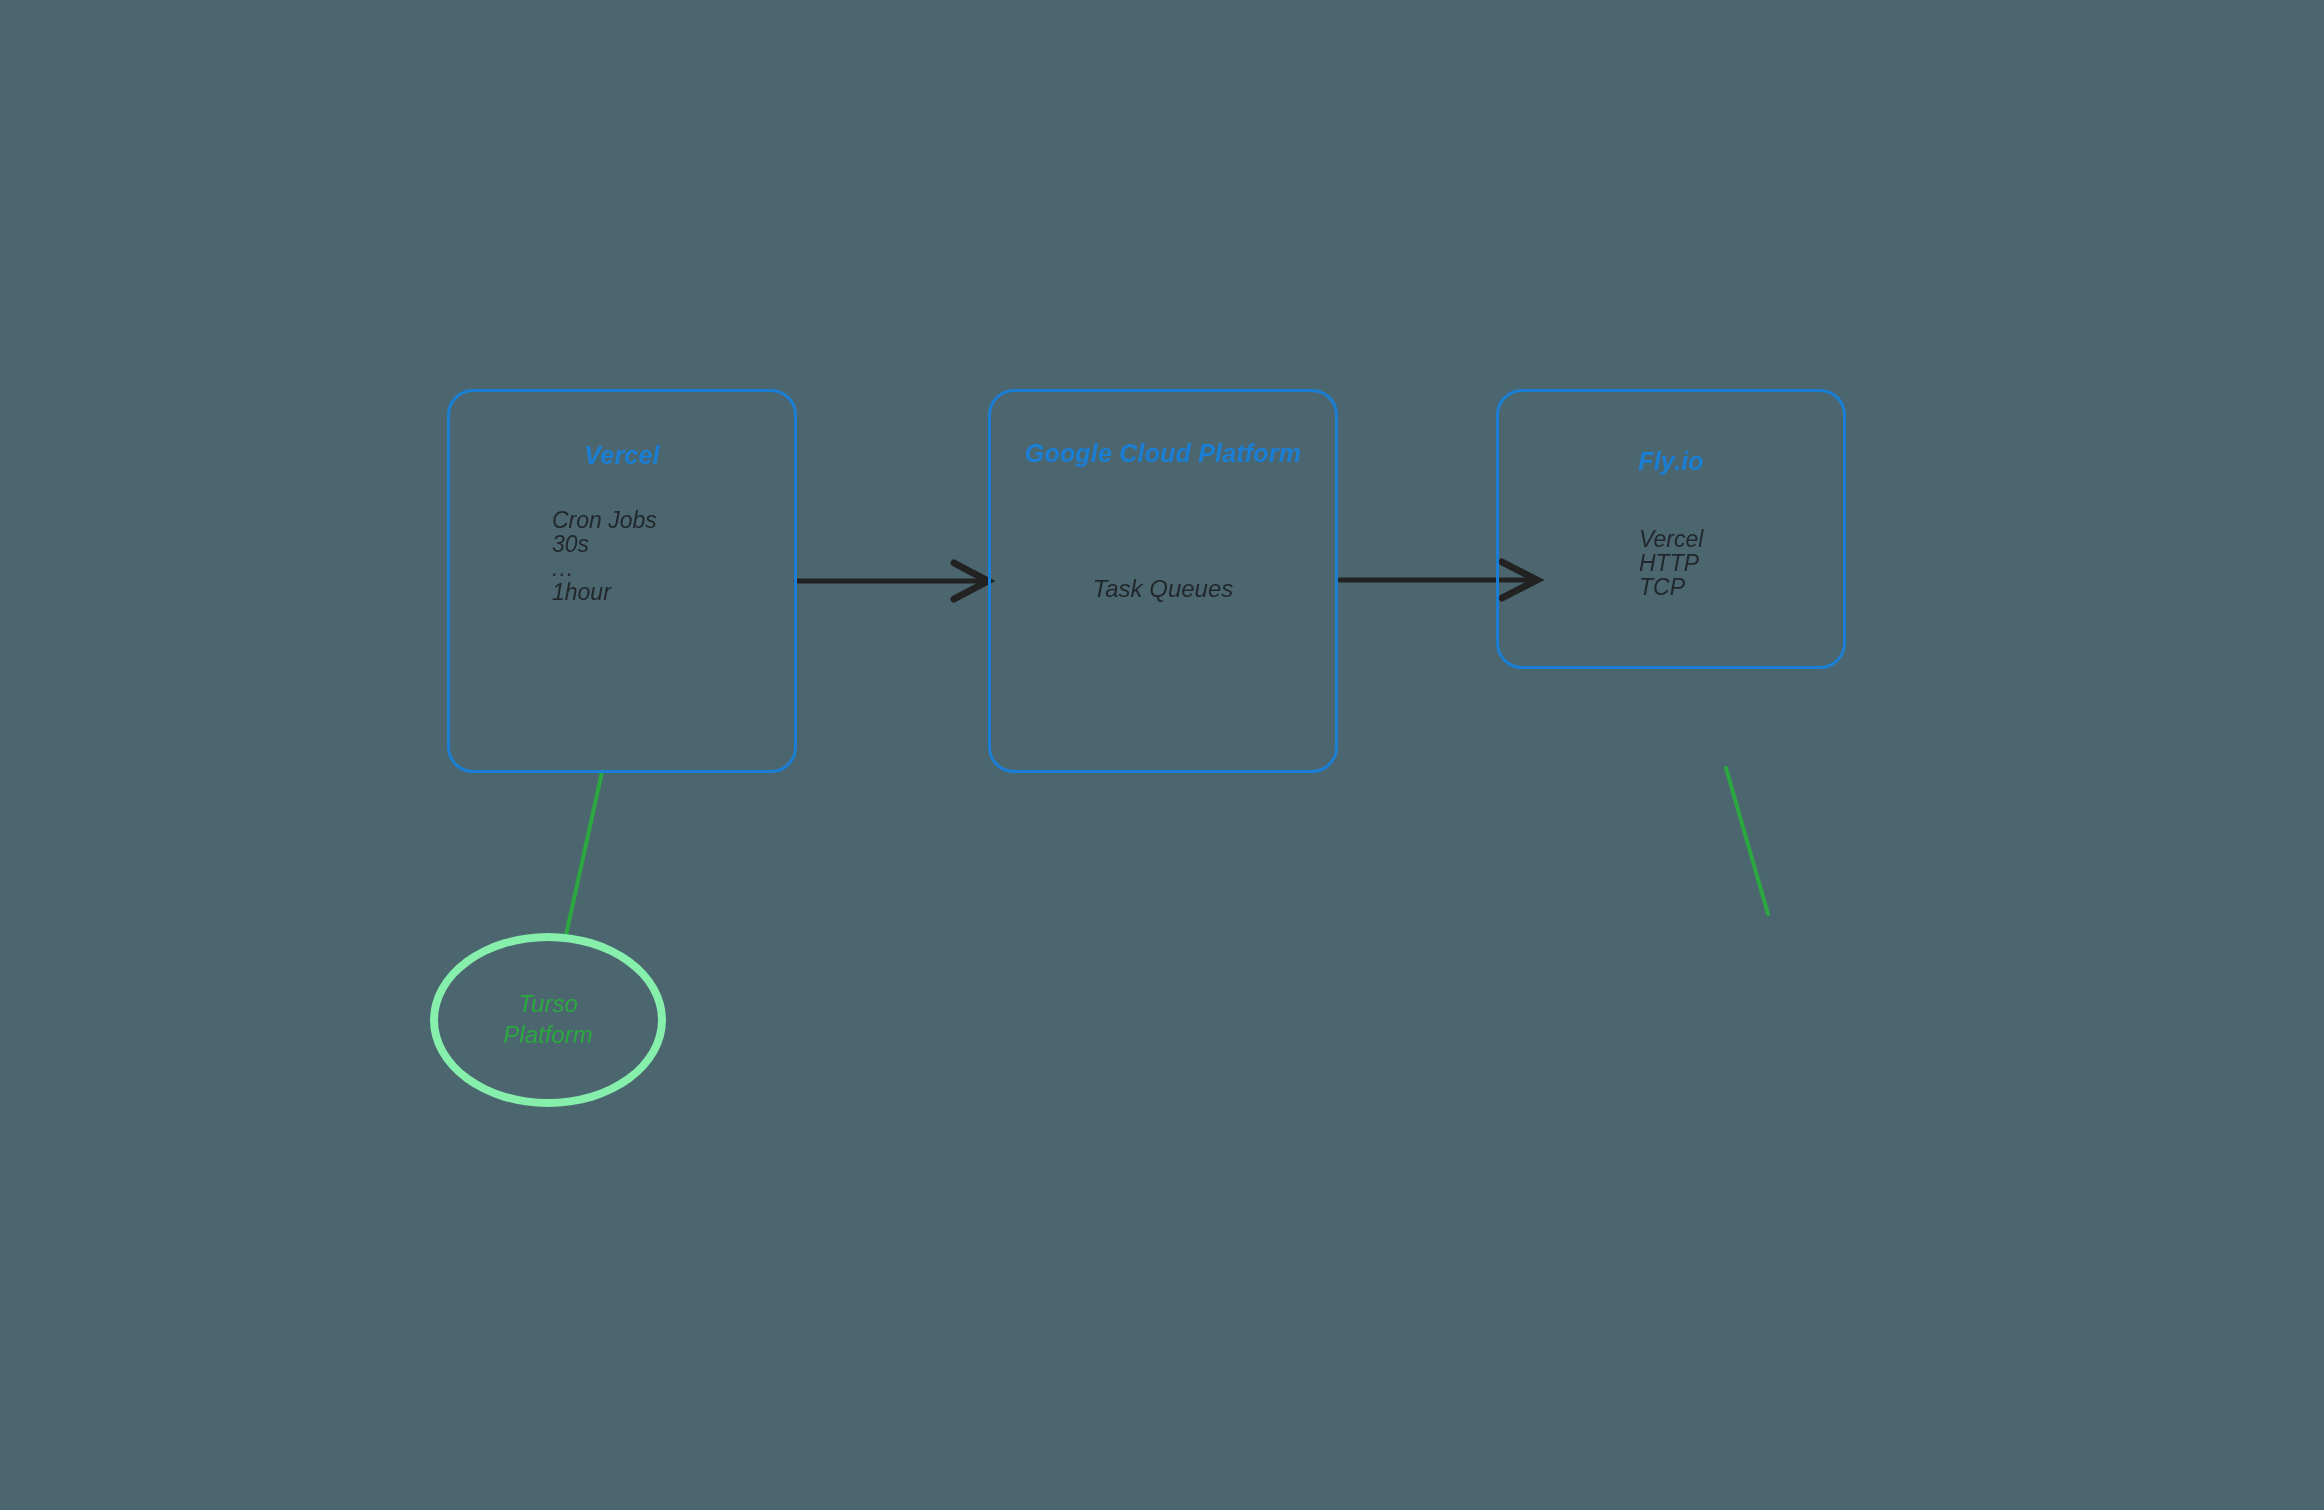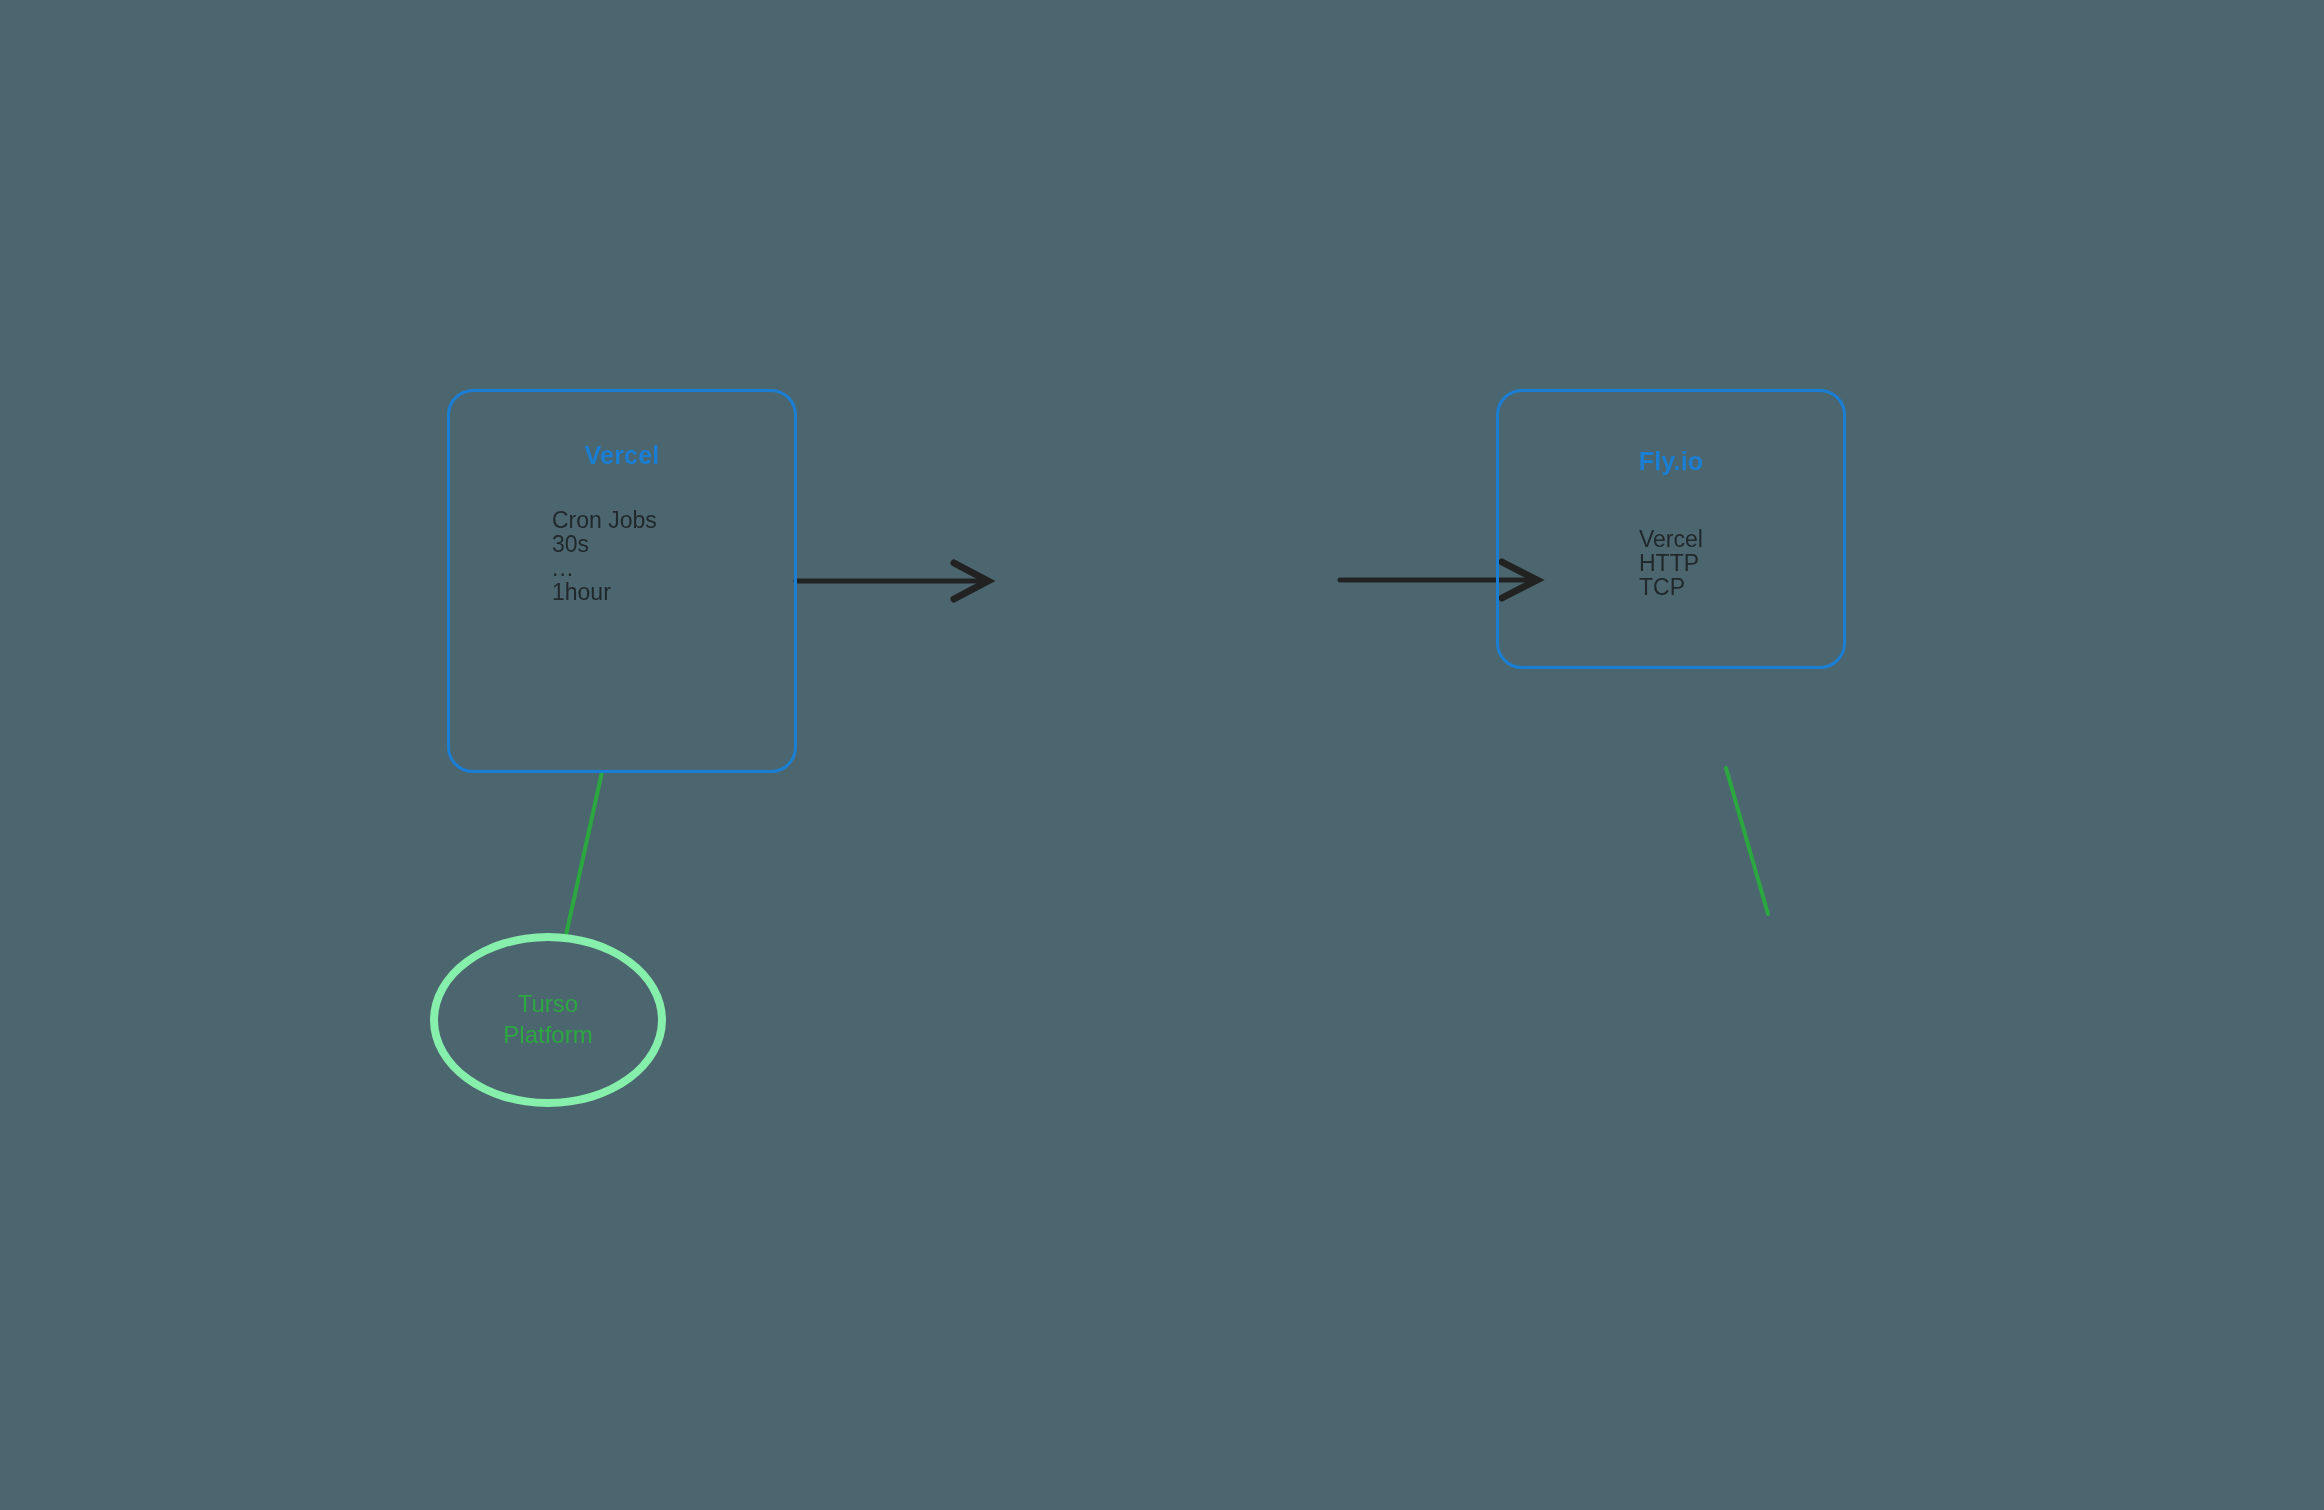--- a/index.html
+++ b/index.html
@@ -12,20 +12,21 @@
     width: 2324px;
     height: 1510px;
     overflow: hidden;
     font-family: "Liberation Sans", sans-serif;
   }
   #canvas {
     position: relative;
     width: 2324px;
     height: 1510px;
     background: #4c6670;
+    font-style: italic;
   }
   svg.edges {
     position: absolute;
     left: 0;
     top: 0;
     width: 2324px;
     height: 1510px;
     pointer-events: none;
   }
   .node-box {
@@ -122,20 +123,24 @@
     <div class="node-body" style="left:102px; top:116px;">
       <span class="line">Cron Jobs</span>
       <span class="gap-lg"></span>
       <span class="line">30s</span>
       <span class="gap-sm"></span>
       <span class="line dots">...</span>
       <span class="line">1hour</span>
     </div>
   </div>
 
+  <div class="node-box" style="left:988px; top:389px; width:350px; height:384px;">
+    <div class="node-title" style="top:47px;">Google Cloud Platform</div>
+    <div class="node-center-label" style="top:183px;">Task Queues</div>
+  </div>
 
   <div class="node-box" style="left:1496px; top:389px; width:350px; height:280px;">
     <div class="node-title" style="top:55px;">Fly.io</div>
     <div class="node-body" style="left:140px; top:135px;">
       <span class="line">Vercel</span>
       <span class="gap-lg"></span>
       <span class="line">HTTP</span>
       <span class="line">TCP</span>
     </div>
   </div>

